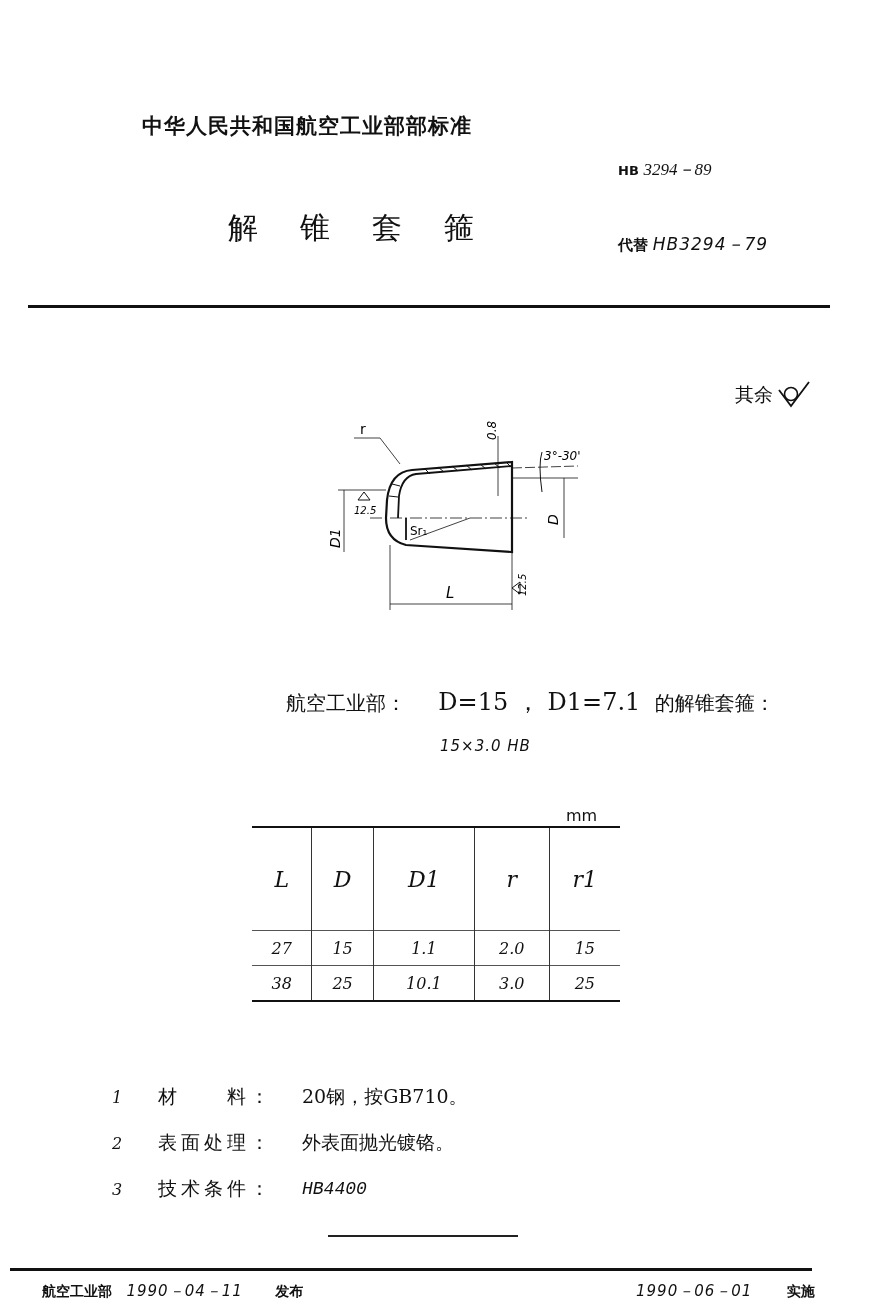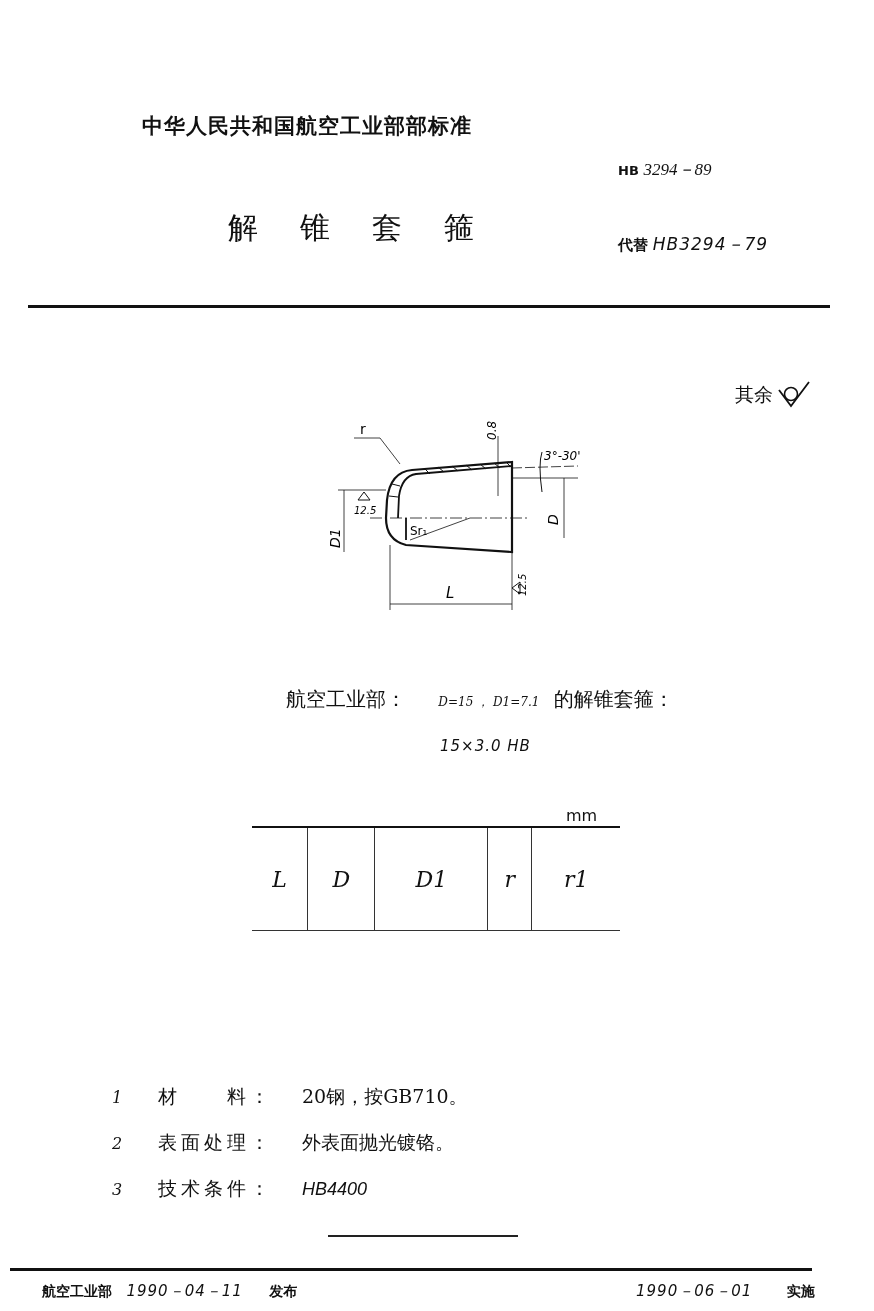--- a/index.html
+++ b/index.html
@@ -10,43 +10,43 @@
   .std-no .hb { font-weight:bold; font-size:13px; }
   .std-no .num { font-family:Liberation Serif, serif; font-style:italic; font-size:17px; }
   .doc-title { left:228px; top:208px; font-size:30px; font-family:"DejaVu Serif", serif; letter-spacing:42px; white-space:nowrap; }
   .replaces { left:618px; top:233px; font-size:15px; white-space:nowrap; }
   .replaces .lbl { font-weight:bold; }
   .replaces .num { font-style:italic; font-size:17px; letter-spacing:1px; }
   .rule-top { left:28px; top:305px; width:802px; height:3px; background:#111; }
   .roughness-note { left:735px; top:380px; font-size:19px; font-family:"DejaVu Serif", serif; white-space:nowrap; display:flex; align-items:center; gap:4px; }
   .drawing { left:320px; top:400px; width:300px; height:220px; }
   .marking-line { left:286px; top:686px; font-size:20px; font-family:"DejaVu Serif", serif; white-space:nowrap; }
-  .marking-line .formula { font-style:italic; font-family:"DejaVu Serif", serif; font-size:12px; margin-left:26px; }
+  .marking-line .formula { font-family:"DejaVu Serif", serif; font-size:24px; margin-left:26px; }
   .marking-line .desc { margin-left:8px; }
   .marking-example { left:440px; top:737px; font-size:15px; font-style:italic; white-space:nowrap; letter-spacing:1px; }
   .unit { left:566px; top:806px; font-size:16px; }
   table.spec { position:absolute; left:252px; top:826px; border-collapse:collapse; width:368px; }
   table.spec th, table.spec td { border-left:1px solid #333; text-align:center; font-style:italic; font-family:"DejaVu Serif", serif; }
   table.spec th:first-child, table.spec td:first-child { border-left:none; }
   table.spec thead tr { border-top:2px solid #111; border-bottom:1px solid #333; }
   table.spec th { height:100px; font-weight:normal; font-size:22px; }
   table.spec td { height:32px; font-size:16px; border-top:1px solid #555; }
   table.spec tbody tr:last-child { border-bottom:2px solid #111; }
   .notes { left:112px; top:1074px; font-size:19px; font-family:"DejaVu Serif", serif; }
   .note-row { display:flex; align-items:center; height:46px; white-space:nowrap; }
   .note-num { width:46px; font-style:italic; font-size:16px; }
   .note-label { width:144px; letter-spacing:4px; }
   .note-value { }
-  .note-value.latin { font-style:italic; font-family:Liberation Sans, sans-serif; font-size:18px; }
+  .note-value.latin { font-style:italic; font-family:Liberation Mono, monospace; font-size:18px; }
   .rule-end { left:328px; top:1235px; width:190px; height:2px; background:#222; }
   .rule-footer { left:10px; top:1268px; width:802px; height:3px; background:#111; }
   .footer-left { left:42px; top:1282px; font-size:14px; white-space:nowrap; }
   .footer-left .org { font-weight:bold; }
   .footer-left .date { font-style:italic; font-size:15px; margin-left:10px; letter-spacing:1px; }
-  .footer-left .act { font-weight:bold; margin-left:22px;text-align:center; }
+  .footer-left .act { font-weight:bold; margin-left:28px;text-align:center; }
   .footer-right { left:636px; top:1282px; font-size:14px; white-space:nowrap; }
   .footer-right .date { font-style:italic; font-size:15px; letter-spacing:1px; }
   .footer-right .act { font-weight:bold; margin-left:30px; }
 </style>
 </head>
 <body>
 
 <div class="abs org-title">中华人民共和国航空工业部部标准</div>
 
 <div class="abs std-no">
@@ -141,20 +141,34 @@
   <thead>
     <tr>
       <th>L</th>
       <th>D</th>
       <th>D1</th>
       <th>r</th>
       <th>r1</th>
     </tr>
   </thead>
   <tbody>
+    <tr>
+      <td>27</td>
+      <td>15</td>
+      <td>1.1</td>
+      <td>2.0</td>
+      <td>15</td>
+    </tr>
+    <tr>
+      <td>38</td>
+      <td>25</td>
+      <td>10.1</td>
+      <td>3.0</td>
+      <td>25</td>
+    </tr>
   </tbody>
 </table>
 
 <div class="abs notes">
   <div class="note-row">
     <span class="note-num">1</span>
     <span class="note-label">材　　料：</span>
     <span class="note-value">20钢，按GB710。</span>
   </div>
   <div class="note-row">

